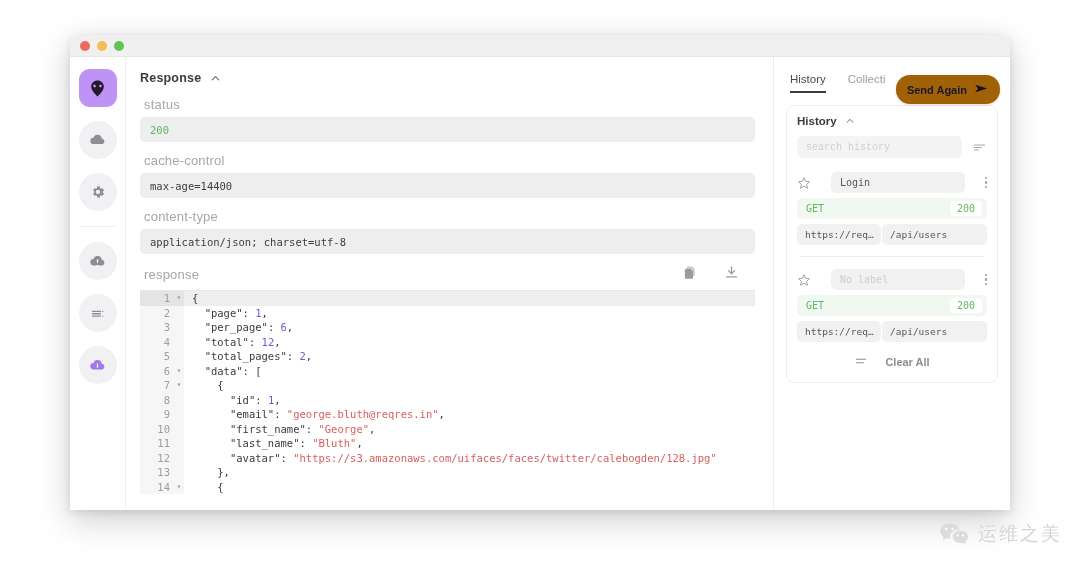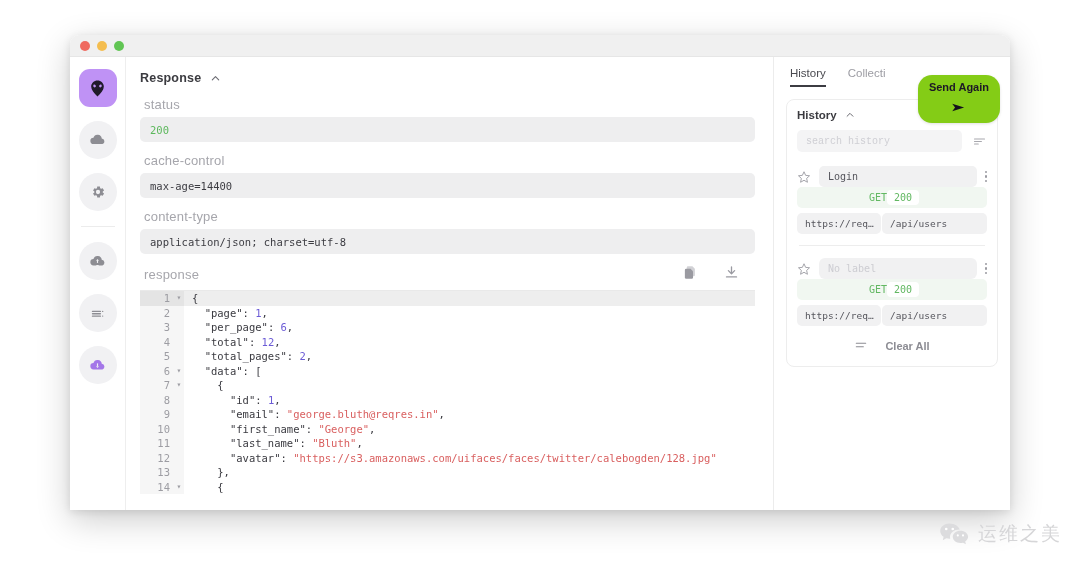--- a/index.html
+++ b/index.html
@@ -115,44 +115,43 @@
   .code-line.active .fold { background: #e4e4e4; }
   .code { padding-left: 8px; color: #3a3a40; }
   .k   { color: #3a3a40; }
   .num { color: #6b5bd6; }
   .str { color: #d95f5f; }
   .pun { color: #3a3a40; }
 
   
   .right {
     width: 236px; flex: 0 0 236px;
-    padding: 10px 12px 0 12px;
+    padding: 16px 12px 0 12px;
     background: #ffffff;
     position: relative;
   }
   .tabs { display: flex; gap: 22px; padding-left: 4px; }
   .tab {
     font-size: 11.5px; color: #9c9ca3;
     padding-bottom: 6px;
   }
   .tab.active { color: #4a4a50; border-bottom: 2px solid #3c3c42; }
   .tab.clipped { overflow: hidden; max-width: 52px; white-space: nowrap; }
 
   .send-again {
     position: absolute;
     right: 10px; top: 18px;
-    background: #84cc16;
+    background: #a16207;
     color: #1d1726;
     font-size: 11px; font-weight: bold;
     border-radius: 14px;
     padding: 6px 11px;
     display: flex; align-items: center; gap: 7px;
     box-shadow: 0 1px 3px rgba(0,0,0,.12);
     white-space: nowrap;
-    flex-direction: column;
   }
 
   .hist-card {
     margin-top: 12px;
     border: 1px solid #ededed;
     border-radius: 8px;
     padding: 9px 10px 8px 10px;
   }
   .hist-head { display: flex; align-items: center; gap: 8px; margin-bottom: 9px; }
   .hist-title { font-size: 11.5px; font-weight: bold; color: #3b3b40; }
@@ -166,42 +165,42 @@
     display: flex; align-items: center;
     padding: 0 9px;
     font-family: Liberation Mono, monospace;
     font-size: 10px;
     color: #cfcfd4;
   }
   .sort-icon { color: #a8a8ae; display: flex; }
 
   .hist-entry { margin-bottom: 6px; }
   .hist-sep { height: 1px; background: #ededed; margin: 11px 2px 12px 2px; }
-  .entry-top { display: flex; align-items: center; gap: 8px; }
+  .entry-top { display: flex; align-items: center; gap: 20px; margin-bottom: 5px; }
   .star { color: #a3a3a9; display: flex; }
   .label-pill {
     flex: 1 1 auto;
     background: #f1f1f2;
     border-radius: 5px;
     height: 21px;
     display: flex; align-items: center;
     padding: 0 9px;
     font-family: "DejaVu Sans Mono", monospace;
     font-size: 10px;
     color: #55555c;
   }
   .label-pill.empty { color: #cdcdd2; border-radius: 6px; }
   .kebab { color: #9a9aa1; display: flex; flex-direction: column; gap: 2px; align-items: center; }
   .kebab i { width: 2.5px; height: 2.5px; border-radius: 50%; background: currentColor; display: block; }
 
   .method-row {
     background: #f1f7f1;
     border-radius: 5px;
     height: 21px;
-    display: flex; align-items: center; justify-content: center;
+    display: flex; align-items: center; justify-content: space-between;
     padding: 0 5px 0 9px;
     margin-bottom: 5px;
     font-family: "DejaVu Sans Mono", monospace;
     font-size: 10px;
   }
   .method { color: #62b862; }
   .status-badge {
     background: #ffffff;
     border-radius: 4px;
     padding: 2px 7px;

